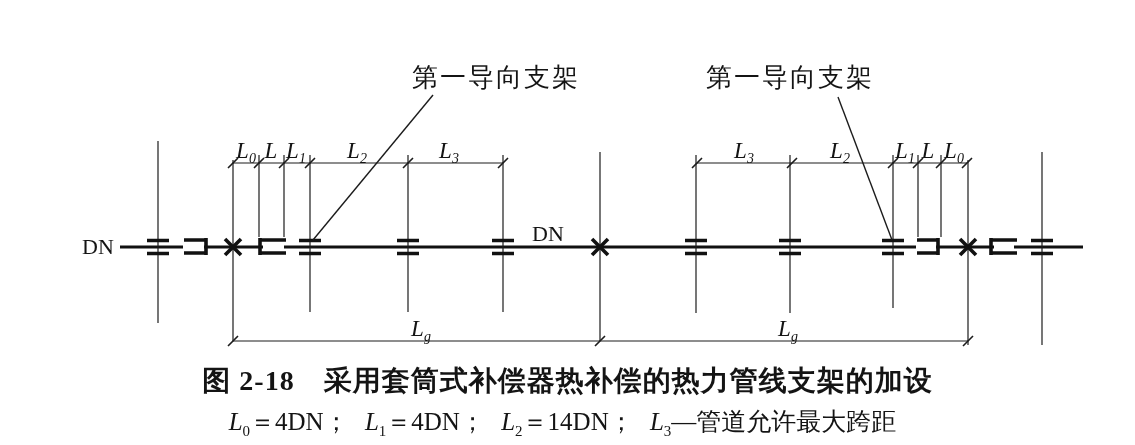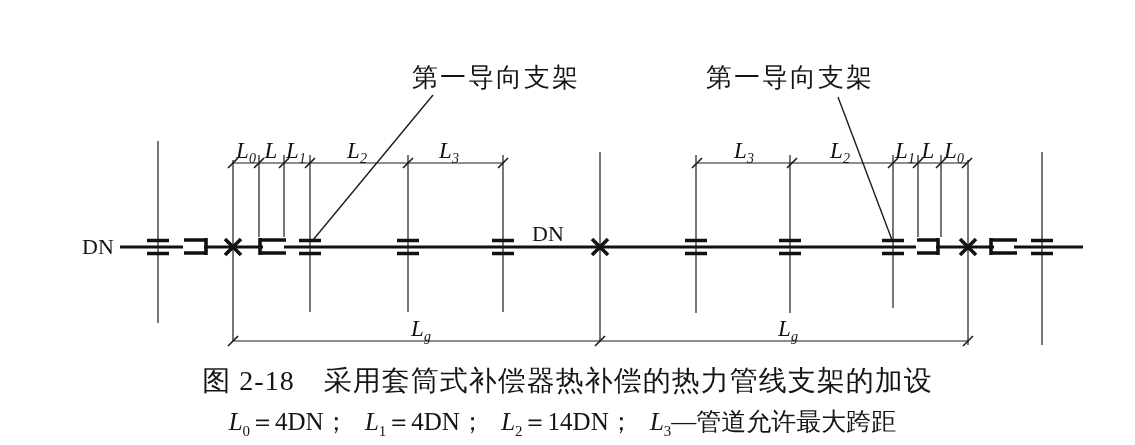--- a/index.html
+++ b/index.html
@@ -11,21 +11,21 @@
   .pipe{stroke:#111;stroke-width:3;fill:none;}
   .bar{stroke:#111;stroke-width:3.6;fill:none;}
   .leader{stroke:#1c1c1c;stroke-width:1.4;fill:none;}
   .mask{fill:#ffffff;stroke:none;}
   text{fill:#141414;}
   .dimlab{font-size:23px;font-style:italic;font-family:"Liberation Serif","DejaVu Serif",serif;}
   .dimsub{font-size:14px;}
   .dn{font-size:22px;font-family:"Liberation Serif","DejaVu Serif",serif;}
   .callout{font-size:26px;font-family:"DejaVu Serif","Liberation Serif",serif;letter-spacing:2px;}
   .caption1{position:absolute;left:0;top:362px;width:1135px;text-align:center;
-            font-size:28px;letter-spacing:1px;color:#141414;}
+            font-size:28px;letter-spacing:1px;color:#141414;font-weight:bold;}
   .caption2{position:absolute;left:0;top:405px;width:1135px;text-align:center;
             font-size:25px;color:#141414;}
   .fpart{margin-right:10px;white-space:nowrap;}
   .fvar{font-style:italic;}
   .caption2 sub{font-size:15px;}
 </style>
 </head>
 <body>
 
 <div id="figure">

